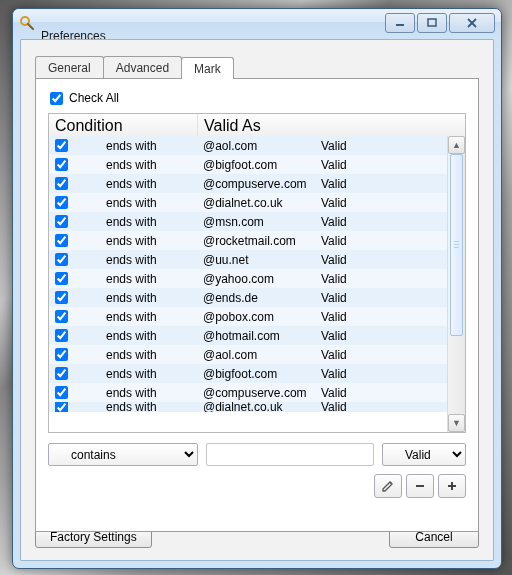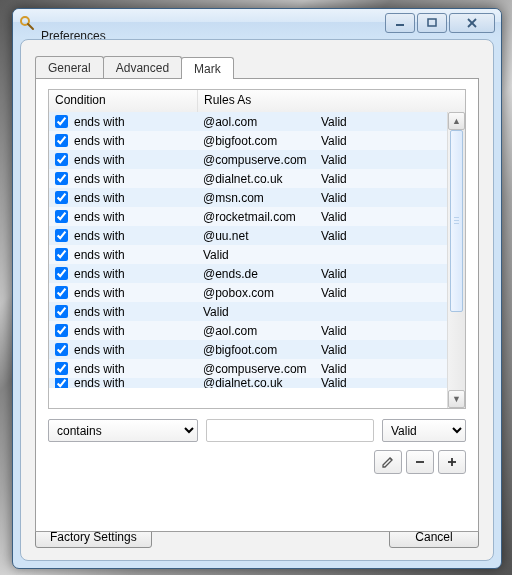--- a/index.html
+++ b/index.html
@@ -44,21 +44,21 @@
   font-size:12px;
   line-height:1;
 }
 .winbtn.close { width: 44px; background: linear-gradient(#e6eef7, #c8dbef); }
 .winbtn svg { display:block; }
 .client {
   position: absolute;
   left: 7px; top: 30px; right: 7px; bottom: 7px;
   background: #f2f2f2;
   border: 1px solid #9cb4cc;
-  border-radius: 8px;
+  border-radius: 1px;
 }
 .content { position:absolute; inset:0; padding: 14px 14px 12px 14px; }
 
 .tabstrip { display:flex; align-items:flex-end; height:24px; position:relative; z-index:2;}
 .tab {
   padding: 4px 12px 3px 12px;
   border: 1px solid #9e9e9e;
   border-bottom: none;
   background: #f2f2f2;
   color:#333;
@@ -88,21 +88,21 @@
   border: 1px solid #b9b9b9;
   height: 318px;
   position: relative;
   background: #fff;
 }
 .th-row {
   display:flex;
   height: 22px;
   background: linear-gradient(#fdfdfd, #f0f0f0);
   border-bottom: 1px solid #d8d8d8;
-  font-size:12px; color:#000;
+  font-size:16px; color:#000;
 }
 .th {
   padding: 3px 6px 0 6px;
   border-right: 1px solid #e1e1e1;
 }
 .th.c1 { width: 136px; }
 .th.c2 { width: 106px; }
 .th.c3 { flex:1; border-right:none; padding-right:14px; }
 
 .tbody {
@@ -128,33 +128,33 @@
   border:1px solid #a7c4e2; border-radius:2px;
 }
 .scrollthumb::after{
   content:""; position:absolute; left:3px; right:3px; top:50%; height:8px; transform:translateY(-50%);
   background: repeating-linear-gradient(#b9d1ec 0 1px, transparent 1px 3px);
 }
 
 .tr { display:flex; height:19px; align-items:center; font-size:12px; }
 .tr.alt { background:#f2f7fd; }
 .tr.sel { background:#e6f1fc; }
-.tc { padding: 0 6px; white-space:nowrap; overflow:hidden; text-overflow:ellipsis;}
+.tc { padding: 0 6px; white-space:nowrap; overflow:hidden; text-overflow:ellipsis;gap:32px;}
 .tc.c1 { width:136px; display:flex; align-items:center; }
 .tc.c2 { width:106px; }
 .tc.c3 { flex:1; padding-right:20px; }
 .tc.c1 input { margin-right:6px;}
 
 .rowbar { display:flex; gap:8px; margin-top:10px; align-items:center;}
 select.combo, .combo {
   height:23px;
   border: 1px solid #abadb3;
   background: linear-gradient(#fff,#f1f1f1);
   font: inherit;
-  padding: 2px 4px;
+  padding: 2px 18px;
   border-radius:2px;
 }
 .combo.wide { flex: 0 0 150px;}
 .textfield { flex:1 1 auto; height:23px; border:1px solid #c6c6c6; background:#fff; border-radius:2px; box-sizing:border-box; padding:2px 4px; font:inherit;}
 .combo.mark { flex: 0 0 84px;}
 
 .iconbar { display:flex; gap:4px; margin-top:8px; justify-content:flex-end;}
 .iconbtn {
   width:26px; height:22px;
   border:1px solid #abadb3;
@@ -219,25 +219,29 @@
   <div class="client">
     <div class="content">
 
       <div class="tabstrip">
         <div class="tab inactive">General</div>
         <div class="tab inactive">Advanced</div>
         <div class="tab active">Mark</div>
       </div>
 
       <div class="tabpane">
+        <label class="checkall">
+          <input type="checkbox" checked="" style="">
+          <span>Check All</span>
+        </label>
 
         <div class="tablewrap">
           <div class="th-row">
             <div class="th c1">Condition</div>
-            <div class="th c3">Rules As</div>
+            <div class="th c3">Valid As</div>
           </div>
           <div class="tbody" id="tbody">
               <div class="tr sel">
                 <div class="tc c1">
                   <input type="checkbox" checked="" style="">
                   <span>ends with</span>
                 </div>
                 <div class="tc c2">@aol.com</div>
                 <div class="tc c3">Valid</div>
               </div>
@@ -287,20 +291,21 @@
                   <span>ends with</span>
                 </div>
                 <div class="tc c2">@uu.net</div>
                 <div class="tc c3">Valid</div>
               </div>
               <div class="tr alt">
                 <div class="tc c1">
                   <input type="checkbox" checked="" style="">
                   <span>ends with</span>
                 </div>
+                <div class="tc c2">@yahoo.com</div>
                 <div class="tc c3">Valid</div>
               </div>
               <div class="tr sel">
                 <div class="tc c1">
                   <input type="checkbox" checked="" style="">
                   <span>ends with</span>
                 </div>
                 <div class="tc c2">@ends.de</div>
                 <div class="tc c3">Valid</div>
               </div>
@@ -310,20 +315,21 @@
                   <span>ends with</span>
                 </div>
                 <div class="tc c2">@pobox.com</div>
                 <div class="tc c3">Valid</div>
               </div>
               <div class="tr sel">
                 <div class="tc c1">
                   <input type="checkbox" checked="" style="">
                   <span>ends with</span>
                 </div>
+                <div class="tc c2">@hotmail.com</div>
                 <div class="tc c3">Valid</div>
               </div>
               <div class="tr alt">
                 <div class="tc c1">
                   <input type="checkbox" checked="" style="">
                   <span>ends with</span>
                 </div>
                 <div class="tc c2">@aol.com</div>
                 <div class="tc c3">Valid</div>
               </div>

